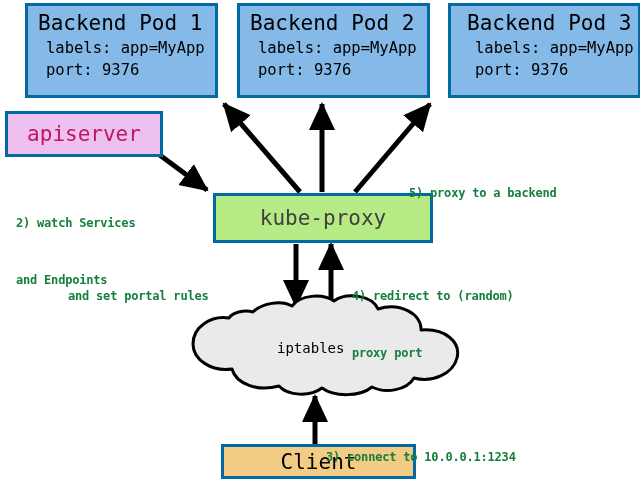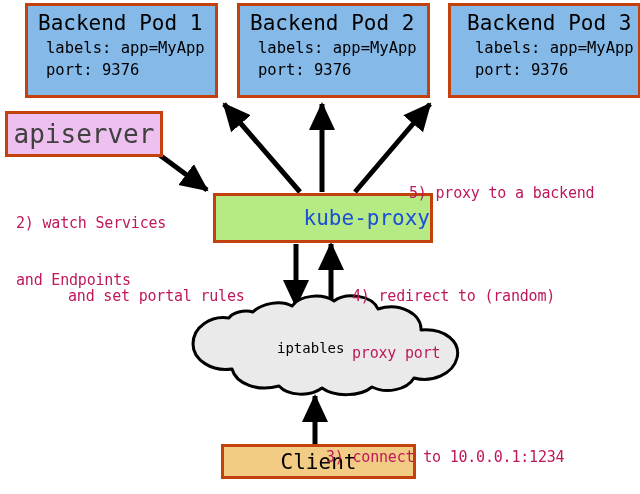--- a/index.html
+++ b/index.html
@@ -22,21 +22,21 @@
     position: absolute;
     left: 0;
     top: 0;
     width: 640px;
     height: 494px;
   }
 
   .node {
     position: absolute;
     box-sizing: border-box;
-    border: 3px solid #c2410c;
+    border: 3px solid #0369a1;
     display: flex;
     flex-direction: column;
     justify-content: center;
     z-index: 3;
   }
 
   
   .pod {
     padding: 3px 8px 5px 10px;
     justify-content: flex-start;
@@ -50,46 +50,46 @@
   }
   .pod-line {
     font-size: 15.5px;
     line-height: 22px;
     color: #000;
     white-space: nowrap;
     margin-left: 8px;
   }
 
   .apiserver-label {
-    font-size: 26px;
+    font-size: 21px;
     line-height: 26px;
     text-align: center;
-    color: #404040;
+    color: #be185d;
   }
   .kubeproxy-label {
     font-size: 21px;
     line-height: 26px;
-    text-align: right;
-    color: #1d4ed8;
+    text-align: center;
+    color: #404040;
   }
   .client-label {
     font-size: 21px;
     line-height: 26px;
     text-align: center;
     color: #000;
   }
 
   
   .edge-label {
     position: absolute;
     font-family: "DejaVu Sans Mono", "Liberation Mono", monospace;
-    font-weight: normal;
-    font-size: 15px;
+    font-weight: bold;
+    font-size: 12px;
     line-height: 19px;
-    color: #be185d;
+    color: #15803d;
     white-space: pre;
     z-index: 4;
     letter-spacing: -0.2px;
   }
 
   .cloud-label {
     position: absolute;
     font-size: 14px;
     color: #000;
     z-index: 4;

